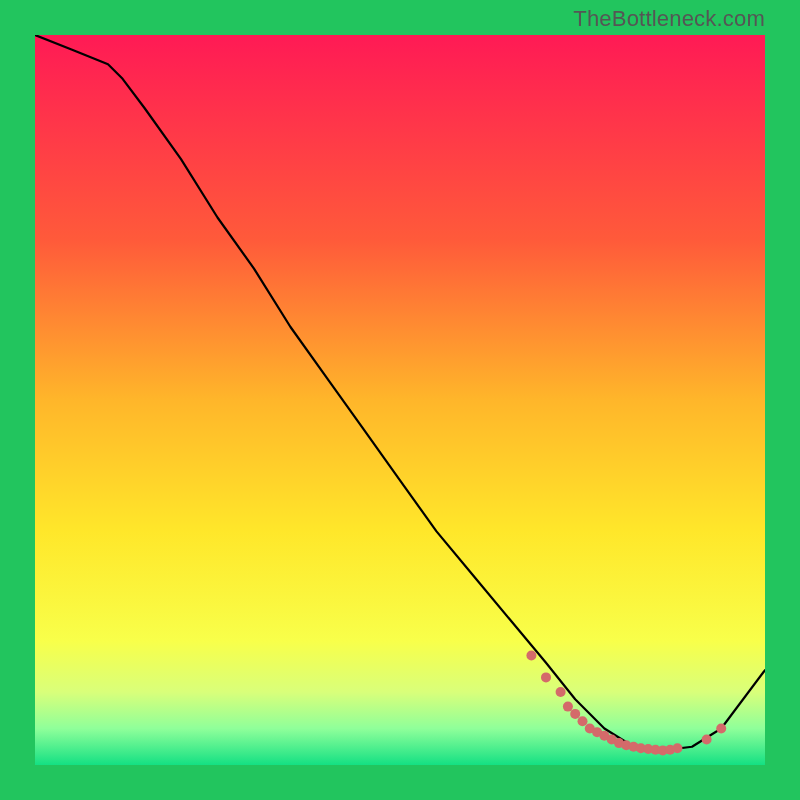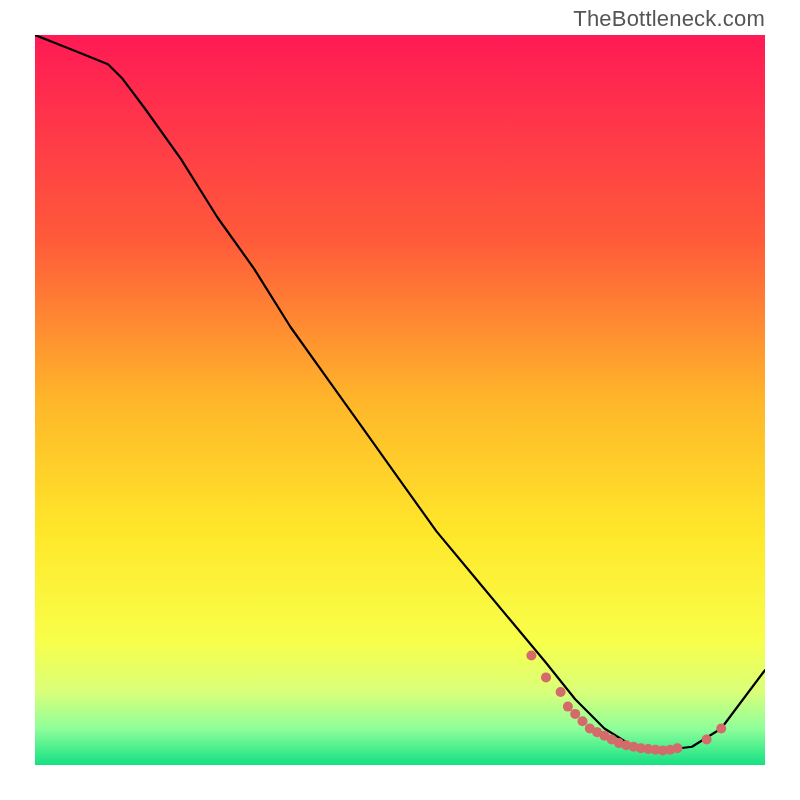--- a/index.html
+++ b/index.html
@@ -10,21 +10,21 @@
     background: #000;
     overflow: hidden;
     font-family: Arial, Helvetica, sans-serif;
   }
   .frame {
     position: absolute;
     top: 0;
     left: 0;
     width: 800px;
     height: 800px;
-    background: #ffffff;
+    background: #22c55e;
   }
   .plot {
     position: absolute;
     top: 35px;
     left: 35px;
     width: 730px;
     height: 730px;
   }
   .attribution {
     position: absolute;

